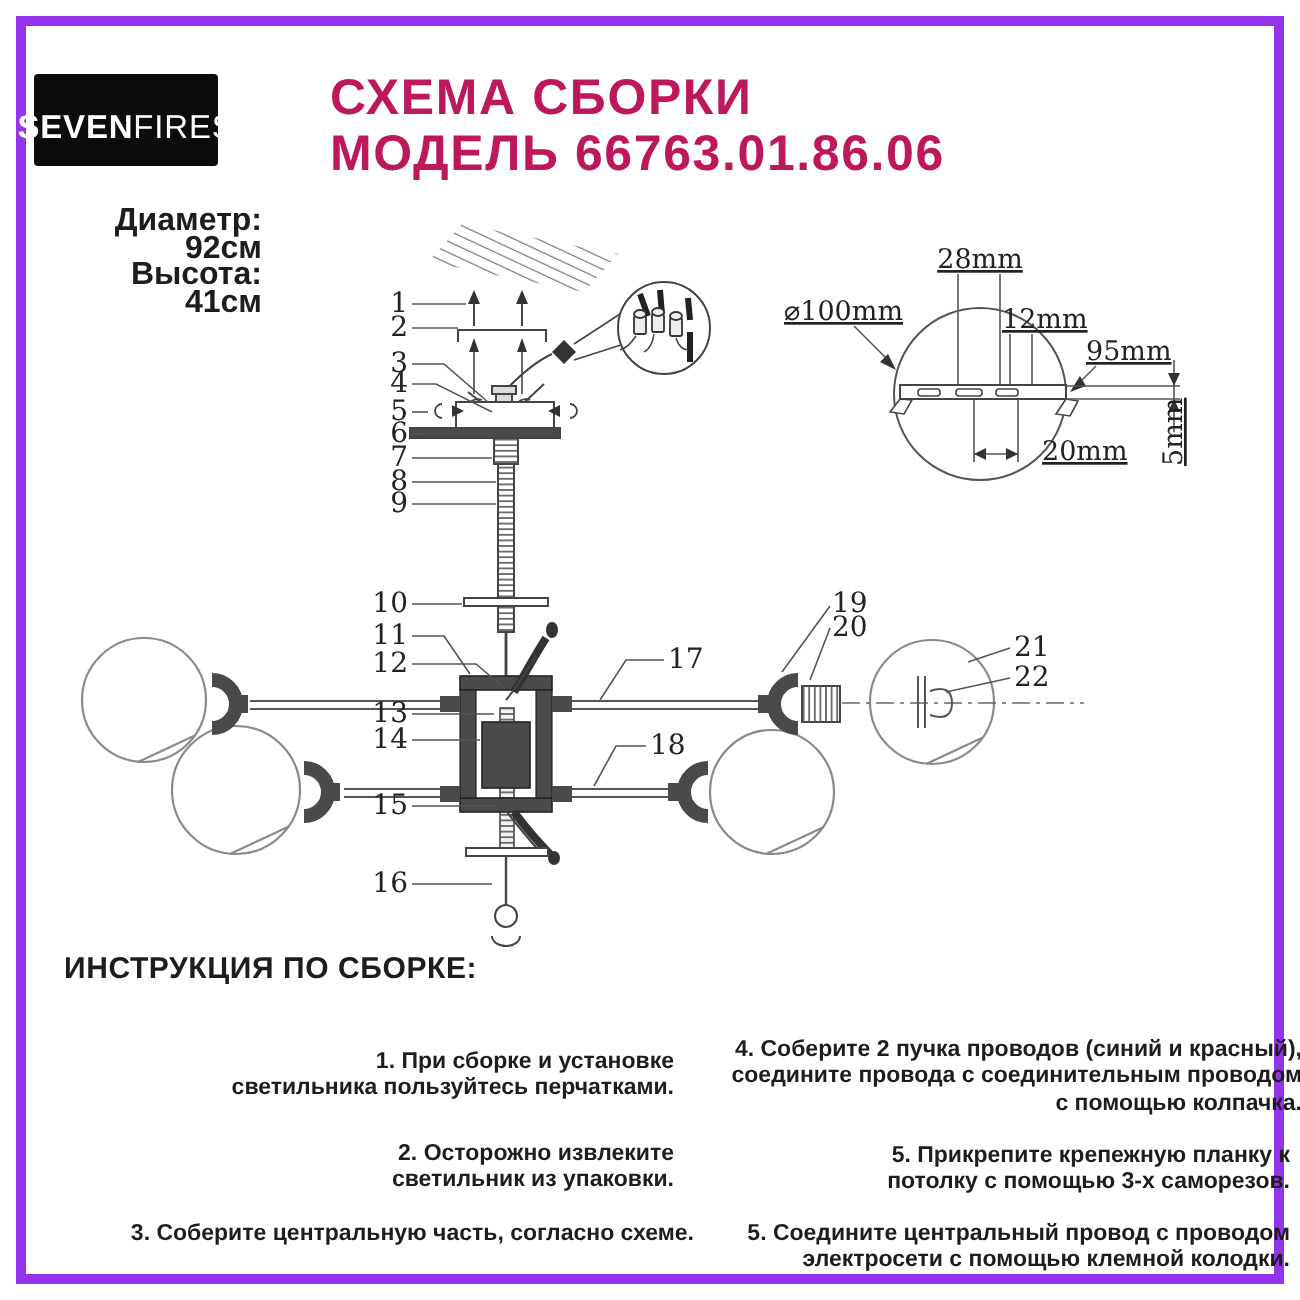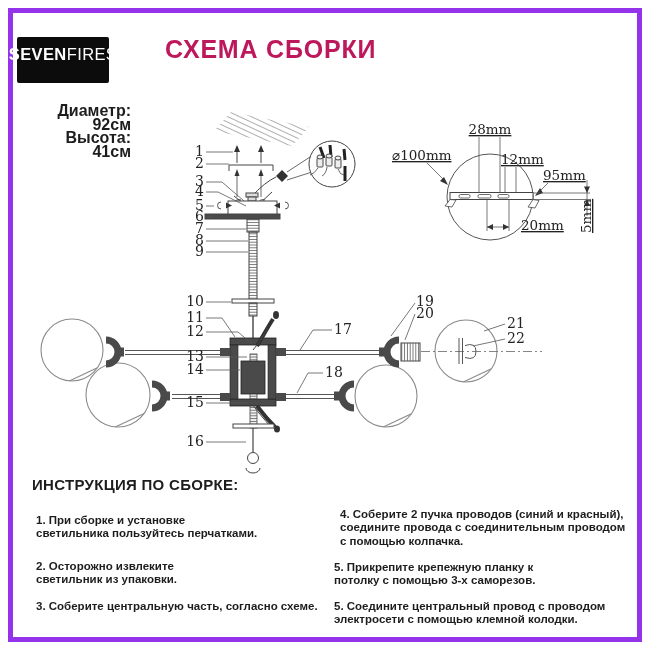--- a/index.html
+++ b/index.html
@@ -1,46 +1,47 @@
 <!DOCTYPE html>
 <html><head>
 <meta charset="utf-8">
 <style>
   html,body{margin:0;padding:0;background:#fff;}
   body{width:650px;height:650px;position:relative;font-family:"Liberation Sans",sans-serif;color:#1d1d1d;overflow:hidden;}
   .frame{position:absolute;inset:8px;border:5px solid #9333ea;pointer-events:none;}
   .logo{position:absolute;left:17px;top:37px;width:92px;height:46px;background:#0c0c0c;color:#fff;
-        display:flex;align-items:flex-start;justify-content:center;font-size:16.5px;letter-spacing:.4px;
+        display:flex;align-items:center;justify-content:center;font-size:16.5px;letter-spacing:.4px;
         border-radius:2px;box-sizing:border-box;padding-top:8px;}
   .logo .l1{font-weight:800;}
   .logo .l2{font-weight:300;}
   .title{position:absolute;left:165px;top:35px;font-size:25px;font-weight:700;line-height:28px;
          letter-spacing:.8px;color:#be185d;white-space:nowrap;}
   .specs{position:absolute;left:24px;top:104px;width:107px;text-align:right;font-size:16px;
          font-weight:700;line-height:13.5px;}
   .drawing{position:absolute;left:0;top:0;}
   .cn{font:14px "DejaVu Serif",serif;fill:#222;}
   .dim{font:13.5px "DejaVu Serif",serif;fill:#222;text-decoration:underline;}
   .instr-head{position:absolute;left:32px;top:476px;font-size:15px;font-weight:800;letter-spacing:.3px;}
-  .instr{position:absolute;margin:4px;white-space:pre-line;font-size:11.5px;font-weight:700;
-         line-height:13.4px;color:#1d1d1d;}
+  .instr{position:absolute;margin:15px;white-space:pre-line;font-size:11.5px;font-weight:700;
+         line-height:13.4px;color:#1d1d1d;text-align:right;}
   svg line,svg path,svg polyline{vector-effect:non-scaling-stroke;}
 </style>
 </head>
 <body>
 
 <div class="frame"></div>
 
 <div class="logo">
   <span class="l1">SEVEN</span>
     <span class="l2">FIRES</span>
 </div>
 
 <div class="title">
   <div>СХЕМА СБОРКИ</div>
+  <div>МОДЕЛЬ 66763.01.86.06</div>
 </div>
 
 <div class="specs">
   <div>Диаметр: 92см</div>
   <div>Высота: 41см</div>
 </div>
 
 <svg class="drawing" width="650" height="650" viewBox="0 0 650 650">
   <defs>
     <pattern id="hatch" width="5" height="8" patternUnits="userSpaceOnUse" patternTransform="rotate(-65)">

